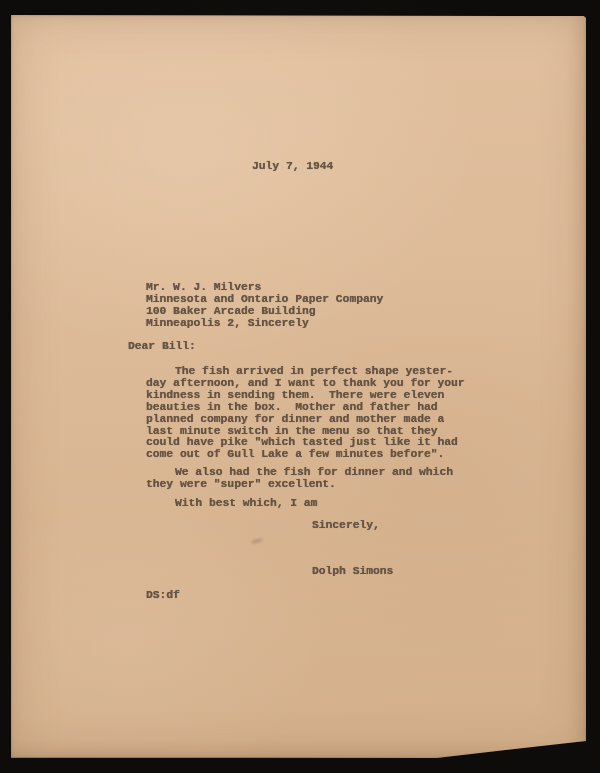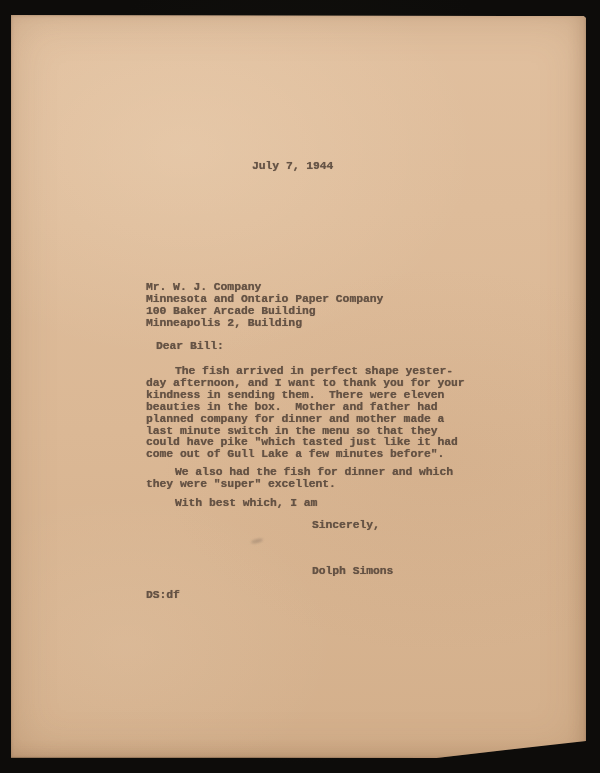--- a/index.html
+++ b/index.html
@@ -45,21 +45,21 @@
     letter-spacing: 0;
     white-space: pre;
     text-shadow: 0 0 0.7px rgba(90,72,58,0.75), 0.3px 0.3px 0.5px rgba(90,72,58,0.35);
     opacity: 0.88;
   }
   .typed .line { white-space: pre; }
   .indent-first .line:first-child { text-indent: 29px; }
   .indent-line { text-indent: 29px; }
   .block-date      { left: 241px; top: 146px; }
   .block-address   { left: 135px; top: 267px; }
-  .block-salute    { left: 145px; top: 326px; }
+  .block-salute    { left: 117px; top: 326px; }
   .block-para1     { left: 135px; top: 351px; }
   .block-para2     { left: 135px; top: 452px; }
   .block-closing   { left: 135px; top: 483px; }
   .block-signoff   { left: 301px; top: 505px; text-align: right; }
   .block-signature { left: 301px; top: 551px; }
   .block-initials  { left: 135px; top: 575px; }
   .smudge {
     position: absolute;
     left: 240px; top: 524px;
     width: 12px; height: 4px;
@@ -70,21 +70,21 @@
   }
 </style>
 </head>
 <body>
 
 <div class="scan-bg">
   <div class="paper">
 
     <div class="typed block-date">July 7, 1944</div>
 
-    <div class="typed block-address"><div class="line">Mr. W. J. Company</div><div class="line">Minnesota and Ontario Paper Company</div><div class="line">100 Baker Arcade Building</div><div class="line">Minneapolis 2, Building</div></div>
+    <div class="typed block-address"><div class="line">Mr. W. J. Milvers</div><div class="line">Minnesota and Ontario Paper Company</div><div class="line">100 Baker Arcade Building</div><div class="line">Minneapolis 2, Sincerely</div></div>
 
     <div class="typed block-salute">Dear Bill:</div>
 
     <div class="typed block-para1 indent-first"><div class="line">The fish arrived in perfect shape yester-</div><div class="line">day afternoon, and I want to thank you for your</div><div class="line">kindness in sending them.  There were eleven</div><div class="line">beauties in the box.  Mother and father had</div><div class="line">planned company for dinner and mother made a</div><div class="line">last minute switch in the menu so that they</div><div class="line">could have pike "which tasted just like it had</div><div class="line">come out of Gull Lake a few minutes before".</div></div>
 
     <div class="typed block-para2 indent-first"><div class="line">We also had the fish for dinner and which</div><div class="line">they were "super" excellent.</div></div>
 
     <div class="typed block-closing indent-line">With best which, I am</div>
 
     <div class="typed block-signoff">Sincerely,</div>

